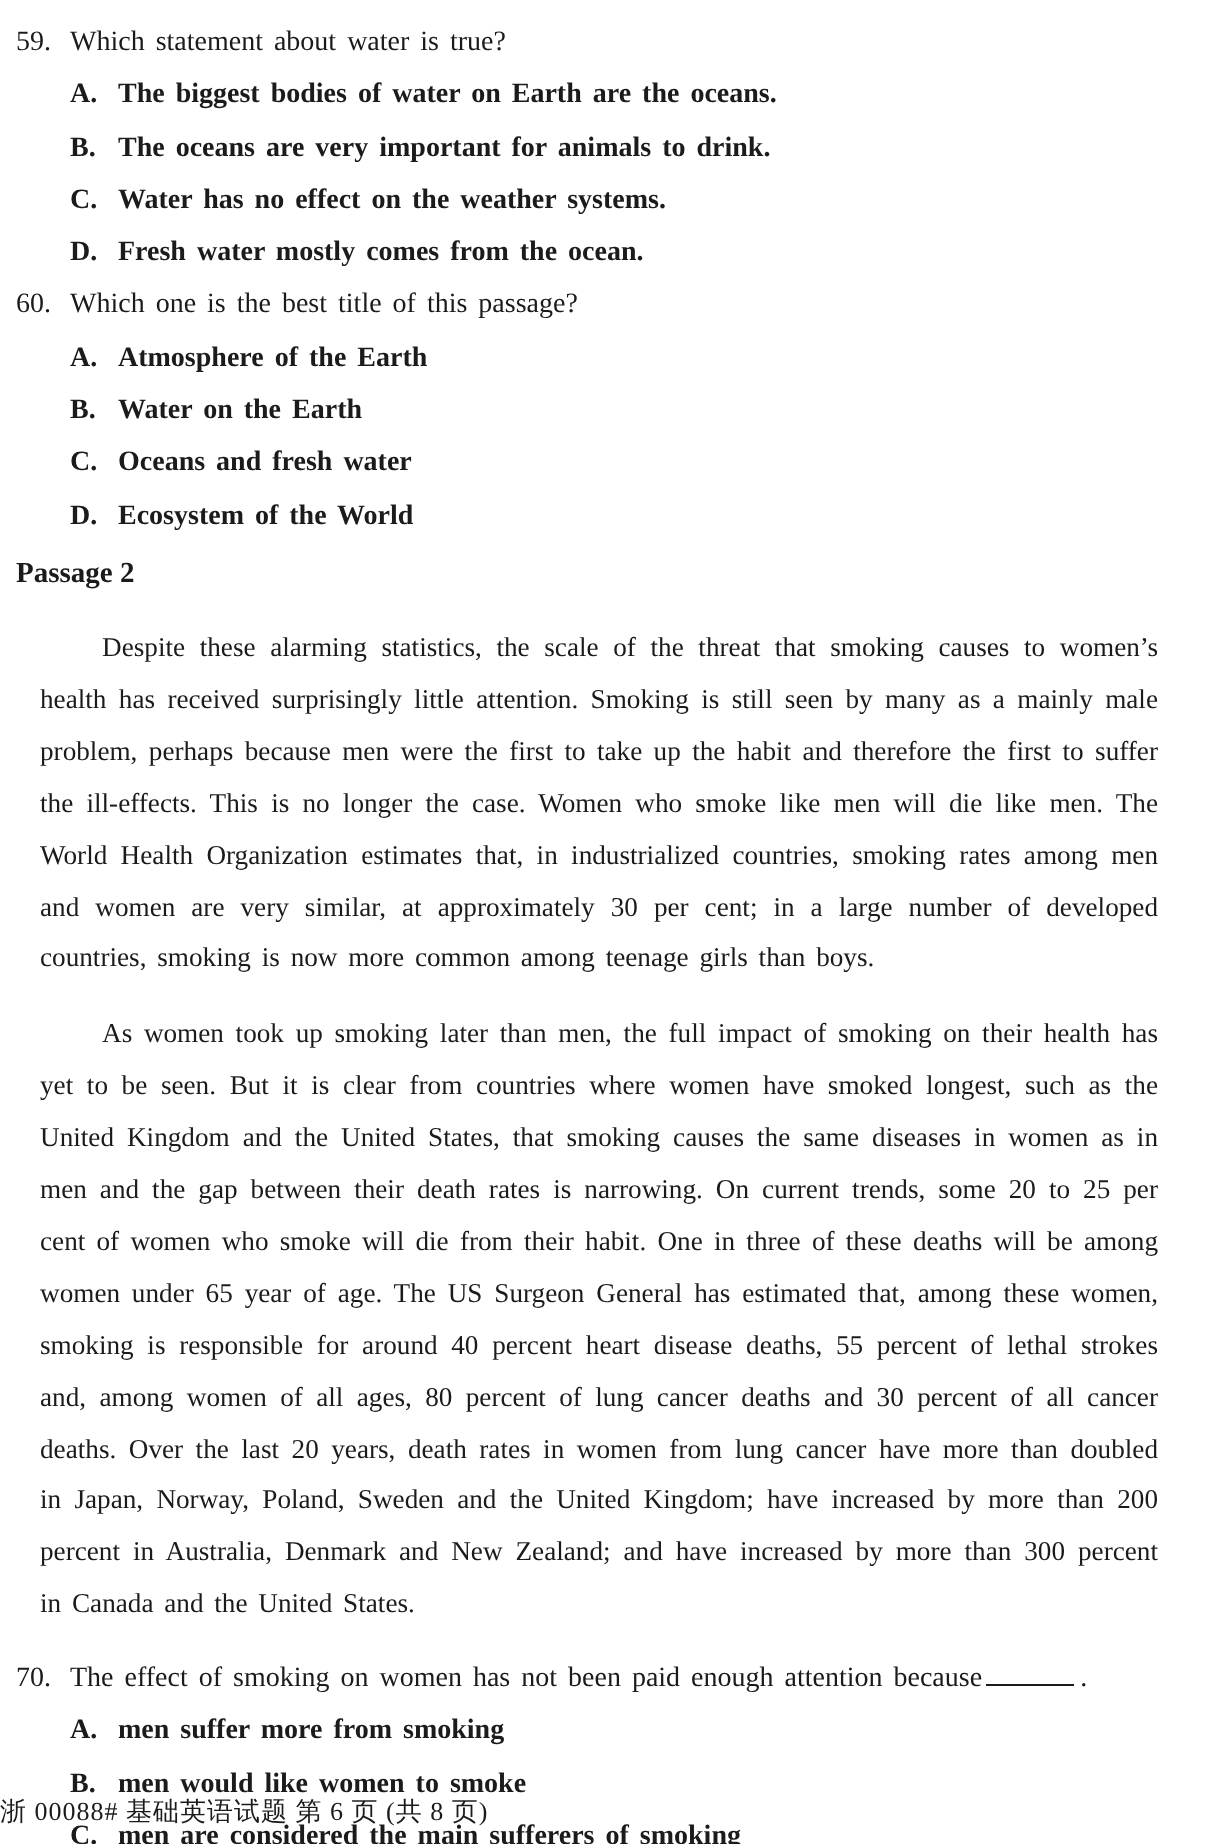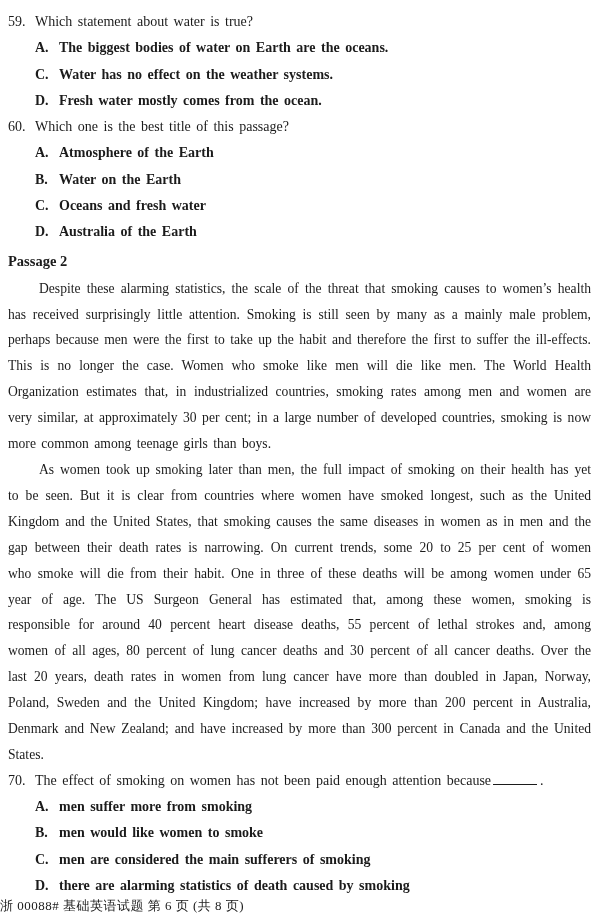--- a/index.html
+++ b/index.html
@@ -36,21 +36,21 @@
   .opt-label{display:inline-block;width:24px;}
   
   .passage-title{
     text-align:left;
     font-weight:bold;
     font-size:14.5px;
     line-height:24px;
     margin:3px 0 3px 0;
   }
   .passage p{
-    margin:0;
+    margin:12px;
     text-align:justify;
     text-indent:31px;
     line-height:25.9px;
     word-spacing:2px;
     font-size:13.6px;
   }
   .blank{
     display:inline-block;
     width:44px;
     height:13px;
@@ -71,20 +71,23 @@
 <div class="page">
 
   <div class="q-block">
     <div class="q-line">
       <span class="q-num">59.</span><span>Which statement about water is true?</span>
     </div>
     <div class="opt-line">
       <span class="opt-label">A.</span><span>The biggest bodies of water on Earth are the oceans.</span>
     </div>
     <div class="opt-line">
+      <span class="opt-label">B.</span><span>The oceans are very important for animals to drink.</span>
+    </div>
+    <div class="opt-line">
       <span class="opt-label">C.</span><span>Water has no effect on the weather systems.</span>
     </div>
     <div class="opt-line">
       <span class="opt-label">D.</span><span>Fresh water mostly comes from the ocean.</span>
     </div>
   </div>
 
   <div class="q-block">
     <div class="q-line">
       <span class="q-num">60.</span><span>Which one is the best title of this passage?</span>
@@ -92,21 +95,21 @@
     <div class="opt-line">
       <span class="opt-label">A.</span><span>Atmosphere of the Earth</span>
     </div>
     <div class="opt-line">
       <span class="opt-label">B.</span><span>Water on the Earth</span>
     </div>
     <div class="opt-line">
       <span class="opt-label">C.</span><span>Oceans and fresh water</span>
     </div>
     <div class="opt-line">
-      <span class="opt-label">D.</span><span>Australia of the Earth</span>
+      <span class="opt-label">D.</span><span>Ecosystem of the World</span>
     </div>
   </div>
 
   <div class="passage">
     <div class="passage-title">Passage 2</div>
     <p>Despite these alarming statistics, the scale of the threat that smoking causes to women’s health has received surprisingly little attention. Smoking is still seen by many as a mainly male problem, perhaps because men were the first to take up the habit and therefore the first to suffer the ill-effects. This is no longer the case. Women who smoke like men will die like men. The World Health Organization estimates that, in industrialized countries, smoking rates among men and women are very similar, at approximately 30 per cent; in a large number of developed countries, smoking is now more common among teenage girls than boys.</p>
     <p>As women took up smoking later than men, the full impact of smoking on their health has yet to be seen. But it is clear from countries where women have smoked longest, such as the United Kingdom and the United States, that smoking causes the same diseases in women as in men and the gap between their death rates is narrowing. On current trends, some 20 to 25 per cent of women who smoke will die from their habit. One in three of these deaths will be among women under 65 year of age. The US Surgeon General has estimated that, among these women, smoking is responsible for around 40 percent heart disease deaths, 55 percent of lethal strokes and, among women of all ages, 80 percent of lung cancer deaths and 30 percent of all cancer deaths. Over the last 20 years, death rates in women from lung cancer have more than doubled in Japan, Norway, Poland, Sweden and the United Kingdom; have increased by more than 200 percent in Australia, Denmark and New Zealand; and have increased by more than 300 percent in Canada and the United States.</p>
   </div>
 
   <div class="q-block">

